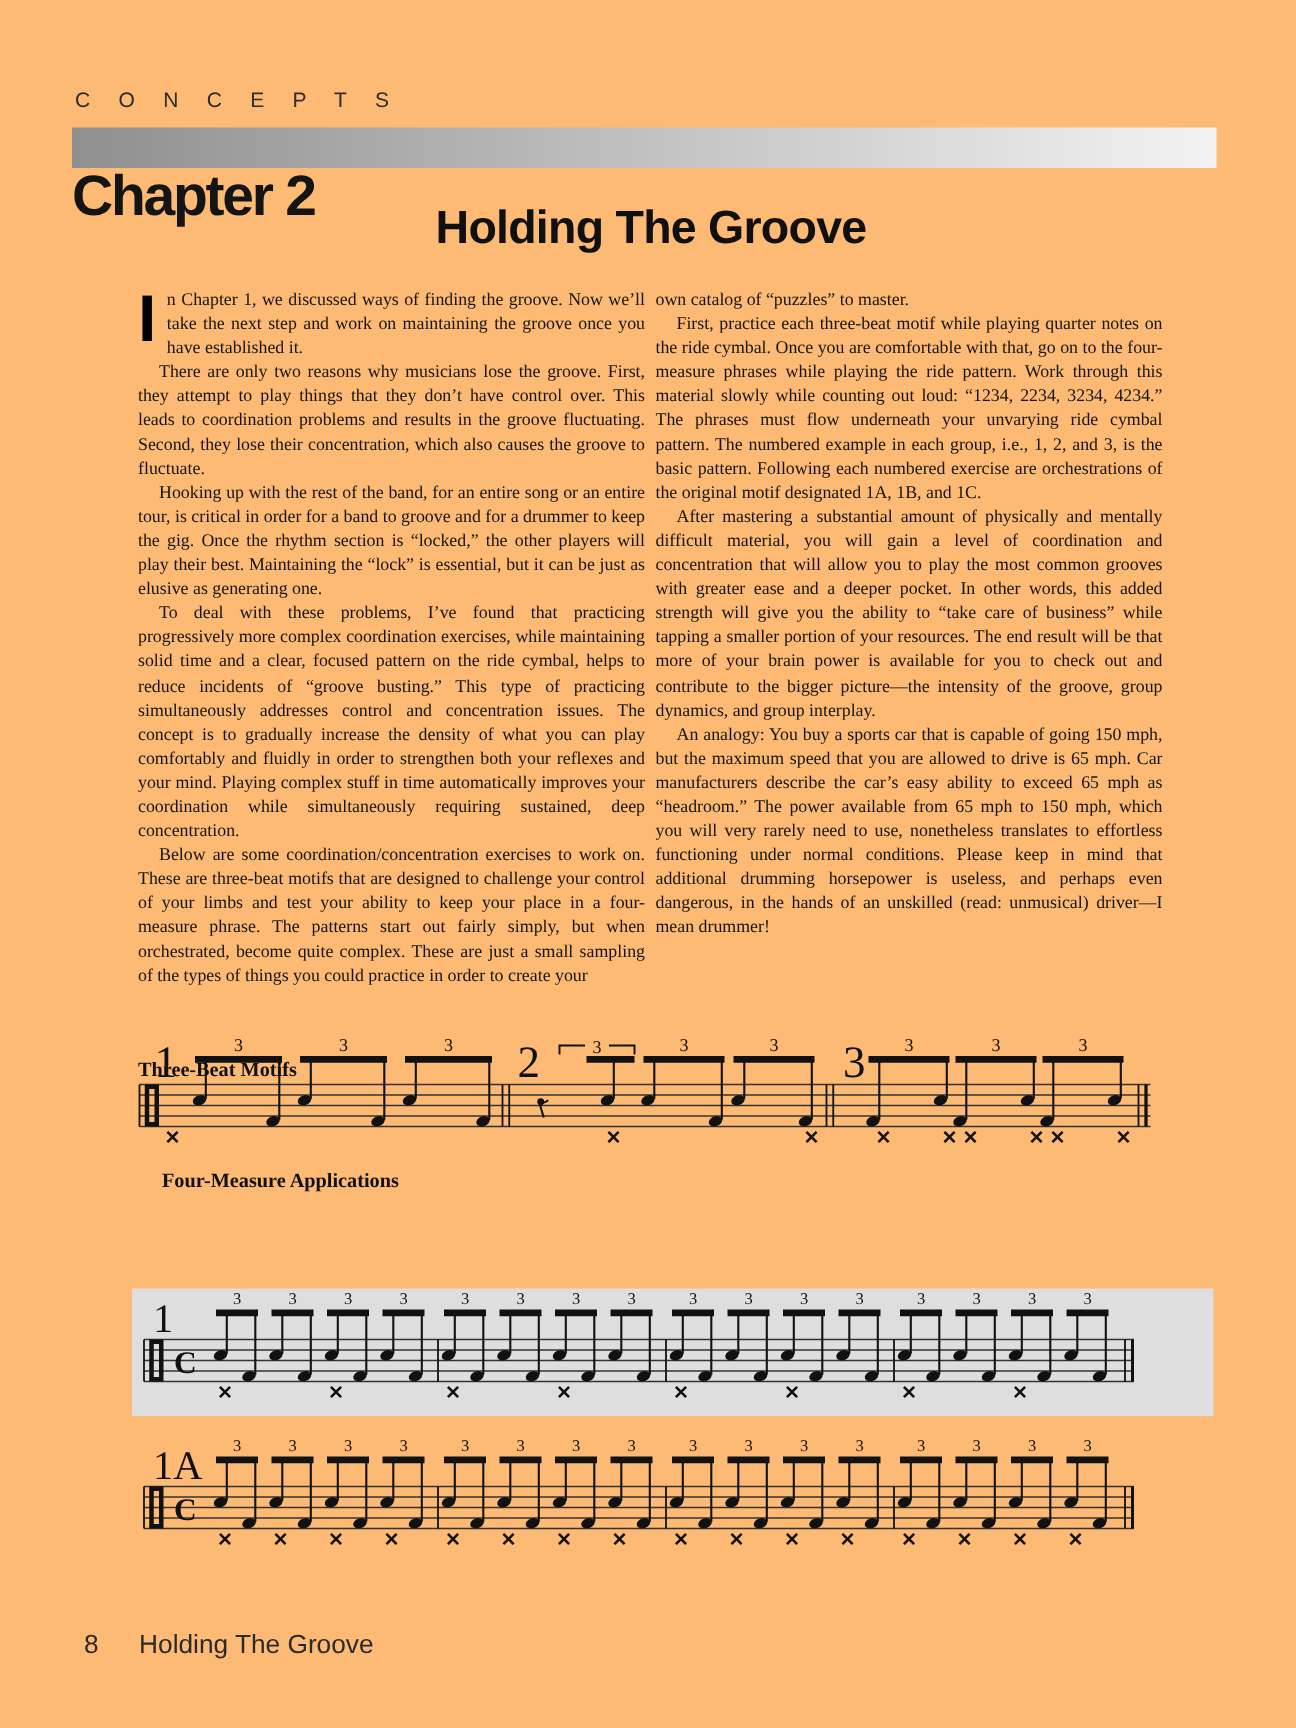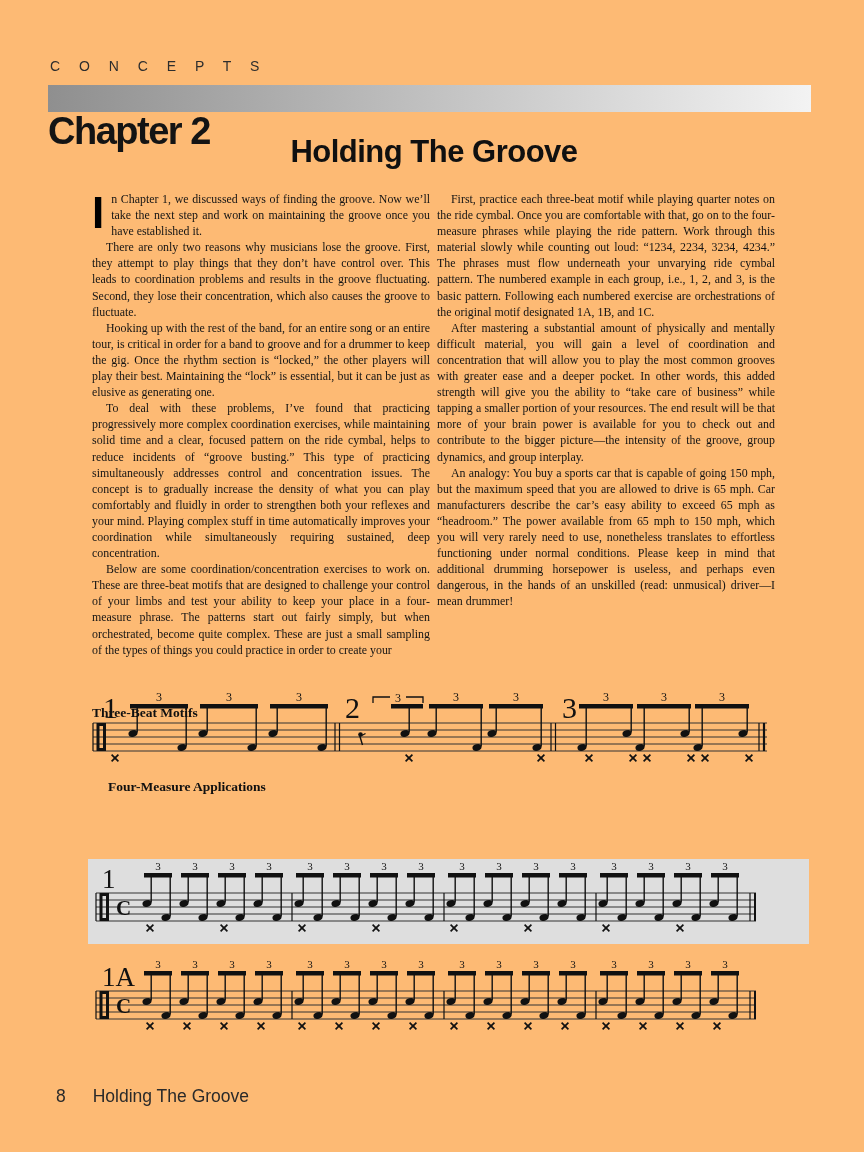--- a/index.html
+++ b/index.html
@@ -48,20 +48,21 @@
   <h1 class="title">Holding The Groove</h1>
 
   <div id="col-left" class="col">
       <p class="noindent"><span class="dropcap">I</span><span>n Chapter 1, we discussed ways of finding the groove. Now we’ll take the next step and work on </span><span class="it">maintaining</span><span> the groove once you have established it.</span></p>
       <p><span>There are only two reasons why musicians lose the groove. First, they attempt to play things that they don’t have control over. This leads to coordination problems and results in the groove fluctuating. Second, they lose their concentration, which also causes the groove to fluctuate.</span></p>
       <p><span>Hooking up with the rest of the band, for an entire song or an entire tour, is critical in order for a band to groove and for a drummer to keep the gig. Once the rhythm section is “locked,” the other players will play their best. Maintaining the “lock” is essential, but it can be just as elusive as generating one.</span></p>
       <p><span>To deal with these problems, I’ve found that practicing progressively more complex coordination exercises, while maintaining solid time and a clear, focused pattern on the ride cymbal, helps to reduce incidents of “groove busting.” This type of practicing simultaneously addresses control and concentration issues. The concept is to gradually increase the density of what you can play comfortably and fluidly in order to strengthen both your reflexes and your mind. Playing complex stuff </span><span class="it">in time</span><span> automatically improves your coordination while simultaneously requiring sustained, deep concentration.</span></p>
       <p><span>Below are some coordination/concentration exercises to work on. These are three-beat motifs that are designed to challenge your control of your limbs and test your ability to keep your place in a four-measure phrase. The patterns start out fairly simply, but when orchestrated, become quite complex. These are just a small sampling of the types of things you could practice in order to create your</span></p>
     </div>
   <div id="col-right" class="col">
+      <p class="noindent"><span>own catalog of “puzzles” to master.</span></p>
       <p><span>First, practice each three-beat motif while playing quarter notes on the ride cymbal. Once you are comfortable with that, go on to the four-measure phrases while playing the ride pattern. Work through this material slowly while counting out loud: “1234, 2234, 3234, 4234.” The phrases must flow underneath your unvarying ride cymbal pattern. The numbered example in each group, i.e., 1, 2, and 3, is the basic pattern. Following each numbered exercise are orchestrations of the original motif designated 1A, 1B, and 1C.</span></p>
       <p><span>After mastering a substantial amount of physically and mentally difficult material, you will gain a level of coordination and concentration that will allow you to play the most common grooves with greater ease and a deeper pocket. In other words, this added strength will give you the ability to “take care of business” while tapping a smaller portion of your resources. The end result will be that more of your brain power is available for you to check out and contribute to the bigger picture—the intensity of the groove, group dynamics, and group interplay.</span></p>
       <p><span>An analogy: You buy a sports car that is capable of going 150 mph, but the maximum speed that you are allowed to drive is 65 mph. Car manufacturers describe the car’s easy ability to exceed 65 mph as “headroom.” The power available from 65 mph to 150 mph, which you will very rarely need to use, nonetheless translates to effortless functioning under normal conditions. Please keep in mind that additional drumming horsepower is useless, and perhaps even dangerous, in the hands of an unskilled (read: unmusical) driver—I mean drummer!</span></p>
     </div>
 
   <div class="subhead" id="three-beat-heading">Three-Beat Motifs</div>
 
   <svg id="motifs-svg" width="690" height="86" viewBox="0 0 690 86">
       <line x1="8" y1="33" x2="682" y2="33" stroke="#333" stroke-width="1"></line>
       <line x1="8" y1="40" x2="682" y2="40" stroke="#333" stroke-width="1"></line>

